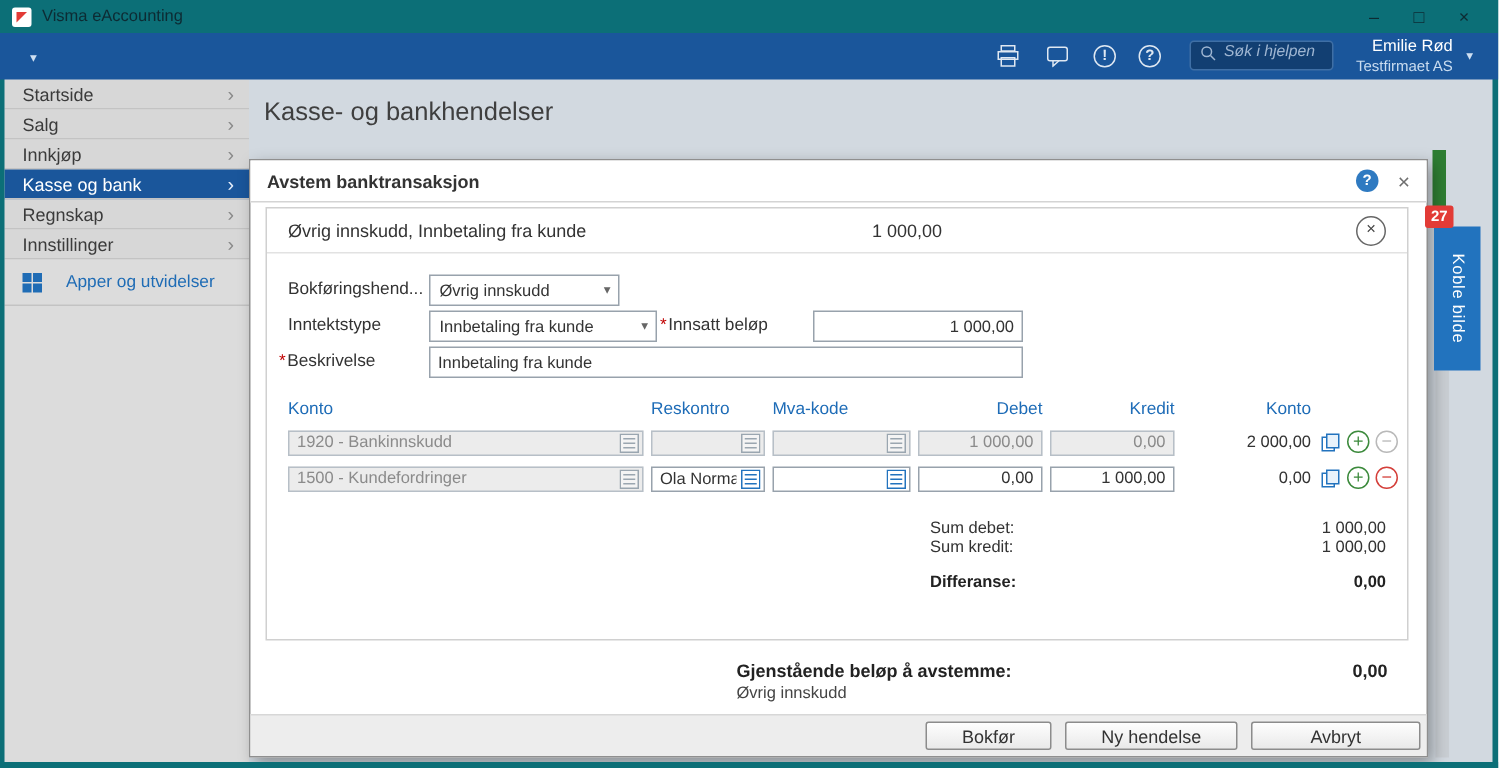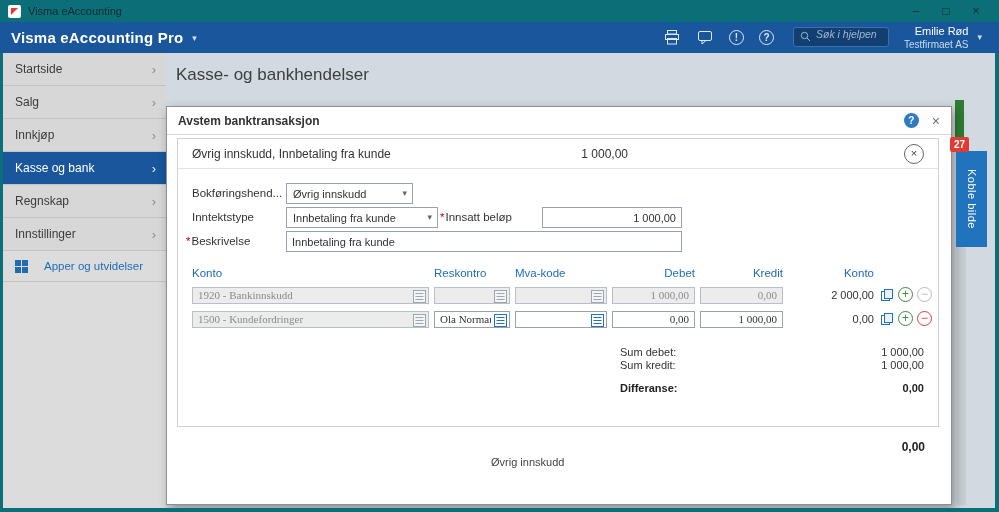--- a/index.html
+++ b/index.html
@@ -33,21 +33,21 @@
   .searchbox input { flex:1; min-width:0; background:transparent; border:none; outline:none; color:#cdd9ea; font-size:10.5px; font-style:italic; font-family:inherit; }
   .searchbox input::placeholder { color:#9fb6d2; }
   .userblock { display:flex; align-items:center; gap:9px; margin-right:6px; }
   .user-lines { text-align:right; line-height:1.3; }
   .user-name { font-size:11px; color:#fff; }
   .user-co { font-size:10px; color:#c9dcf0; }
   .user-caret { color:#cfe0f2; font-size:9px; }
 
   
   .sidebar { position:absolute; left:3px; top:53px; width:163px; bottom:4px; background:#dcdcdc; z-index:5; }
-  .side-item { height:33px; display:flex; align-items:center; padding:0 10px 0 12px; font-size:12px; color:#3b3b3b; background:#d7d7d7; border-bottom:1px solid #c3c3c3; cursor:pointer; }
+  .side-item { height:20px; display:flex; align-items:center; padding:0 10px 0 12px; font-size:12px; color:#3b3b3b; background:#d7d7d7; border-bottom:1px solid #c3c3c3; cursor:pointer; }
   .side-item .caret { margin-left:auto; color:#8a8a8a; font-size:13px; }
   .side-item.active { background:#1a569b; color:#fff; }
   .side-item.active .caret { color:#e6eefa; }
   .side-apps { height:31px; display:flex; align-items:center; gap:16px; padding:0 10px 0 12px; font-size:11.5px; color:#1f6cb5; border-bottom:1px solid #c3c3c3; background:#dcdcdc; cursor:pointer; }
   .apps-ic { display:grid; grid-template-columns:6px 6px; grid-gap:1px; }
   .apps-ic i { width:6px; height:6px; background:#1f6cb5; display:block; }
 
   
   .main { position:absolute; left:166px; top:53px; right:4px; bottom:4px; background:#d2d9e0; }
   .page-title { position:absolute; left:10px; top:12px; font-size:17px; color:#3f3f3f; }
@@ -78,21 +78,21 @@
   .dropdown { position:absolute; height:21px; background:#fff; border:1px solid #98a2ac; display:flex; align-items:center; padding:0 16px 0 6px; font-size:11px; color:#333; cursor:pointer; }
   .dd-caret { position:absolute; right:5px; top:4px; color:#666; font-size:9px; }
   .tinput { position:absolute; height:21px; border:1px solid #98a2ac; font-size:11px; color:#333; padding:0 5px; font-family:inherit; background:#fff; }
   .tinput.amount { text-align:right; }
   .checkrow { position:absolute; display:flex; align-items:center; gap:6px; }
   .checkbox { width:13px; height:13px; background:#fff; border:1px solid #8f99a3; cursor:pointer; }
   .check-label { font-size:11px; color:#444; }
 
   .tbl-head { position:absolute; font-size:11.5px; color:#1e6cb7; }
   .tbl-head.ra { text-align:right; }
-  .cell { position:absolute; height:17px;font-family:Liberation Serif, serif; }
+  .cell { position:absolute; height:17px; }
   .cell input { width:100%; height:100%; border:1px solid #98a2ac; font-size:11px; padding:0 18px 0 5px; font-family:inherit; color:#333; background:#fff; }
   .cell input.amt { text-align:right; padding:0 5px; }
   .cell input:disabled { background:#ececec; color:#8b8b8b; border-color:#b7bfc7; }
   .ic-lookup { position:absolute; right:3px; top:4px; width:13px; height:13px; cursor:pointer; }
   .saldo-val { position:absolute; width:83px; text-align:right; font-size:11px; color:#333; }
   .rowbtn { position:absolute; width:15px; height:15px; border-radius:50%; text-align:center; line-height:12px; font-size:12px; cursor:pointer; background:#fff; }
   .rowbtn.plus { border:1px solid #3c8a3c; color:#3c8a3c; }
   .rowbtn.minus-off { border:1px solid #b9b9b9; color:#b9b9b9; }
   .rowbtn.minus-on { border:1px solid #d43f3a; color:#d43f3a; }
   .ic-doc { position:absolute; width:14px; height:14px; cursor:pointer; }
@@ -120,21 +120,20 @@
     <span class="vlogo"></span>
     <span class="tb-title">Visma eAccounting</span>
     <div class="tb-controls">
       <span class="tb-btn">–</span>
       <span class="tb-btn">□</span>
       <span class="tb-btn">×</span>
     </div>
   </div>
 
   <div class="appbar">
-    <span class="product">Visma eAccounting Pro</span>
     <span class="product-caret">▾</span>
     <div class="appbar-right">
       <span class="hicon">
         <svg width="16" height="15" viewBox="0 0 16 15" fill="none" stroke="#dfe8f2">
             <rect x="3.5" y="0.5" width="9" height="3.5"></rect>
             <rect x="1.5" y="4.5" width="13" height="5"></rect>
             <rect x="3.5" y="8.5" width="9" height="5.5"></rect>
           </svg>
       </span>
       <span class="hicon">
@@ -335,22 +334,28 @@
       <span class="rowbtn minus-on" style="left:739px; top:172px;">−</span>
 
       <span class="sum-label" style="top:207px;">Sum debet:</span>
       <span class="sum-val" style="top:207px;">1 000,00</span>
       <span class="sum-label" style="top:220px;">Sum kredit:</span>
       <span class="sum-val" style="top:220px;">1 000,00</span>
       <span class="sum-label bold" style="top:243px;">Differanse:</span>
       <span class="sum-val bold" style="top:243px;">0,00</span>
     </div>
 
+    <span class="rem-label">Gjenstående beløp å avstemme:</span>
     <span class="rem-val">0,00</span>
     <span class="rem-sub">Øvrig innskudd</span>
 
+    <div class="modal-footer">
+      <button class="btn w-bokfor">Bokfør</button>
+      <button class="btn w-ny">Ny hendelse</button>
+      <button class="btn w-avbryt">Avbryt</button>
+    </div>
   </div>
 
   <div class="edge l"></div>
   <div class="edge r"></div>
   <div class="edge b"></div>
 
 </div>
 
 </body></html>

